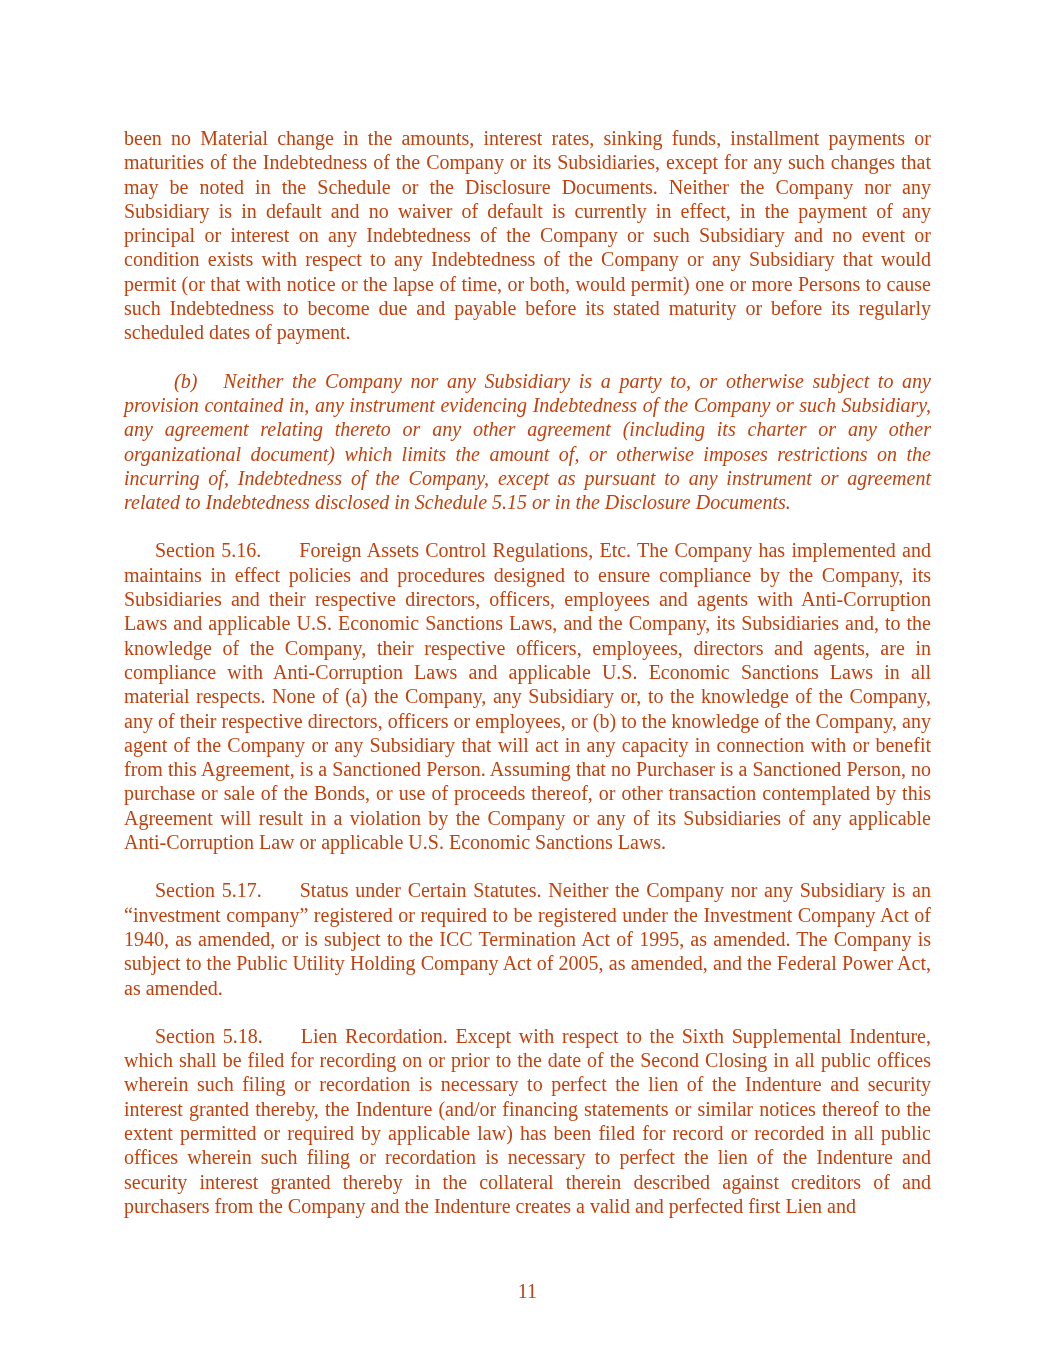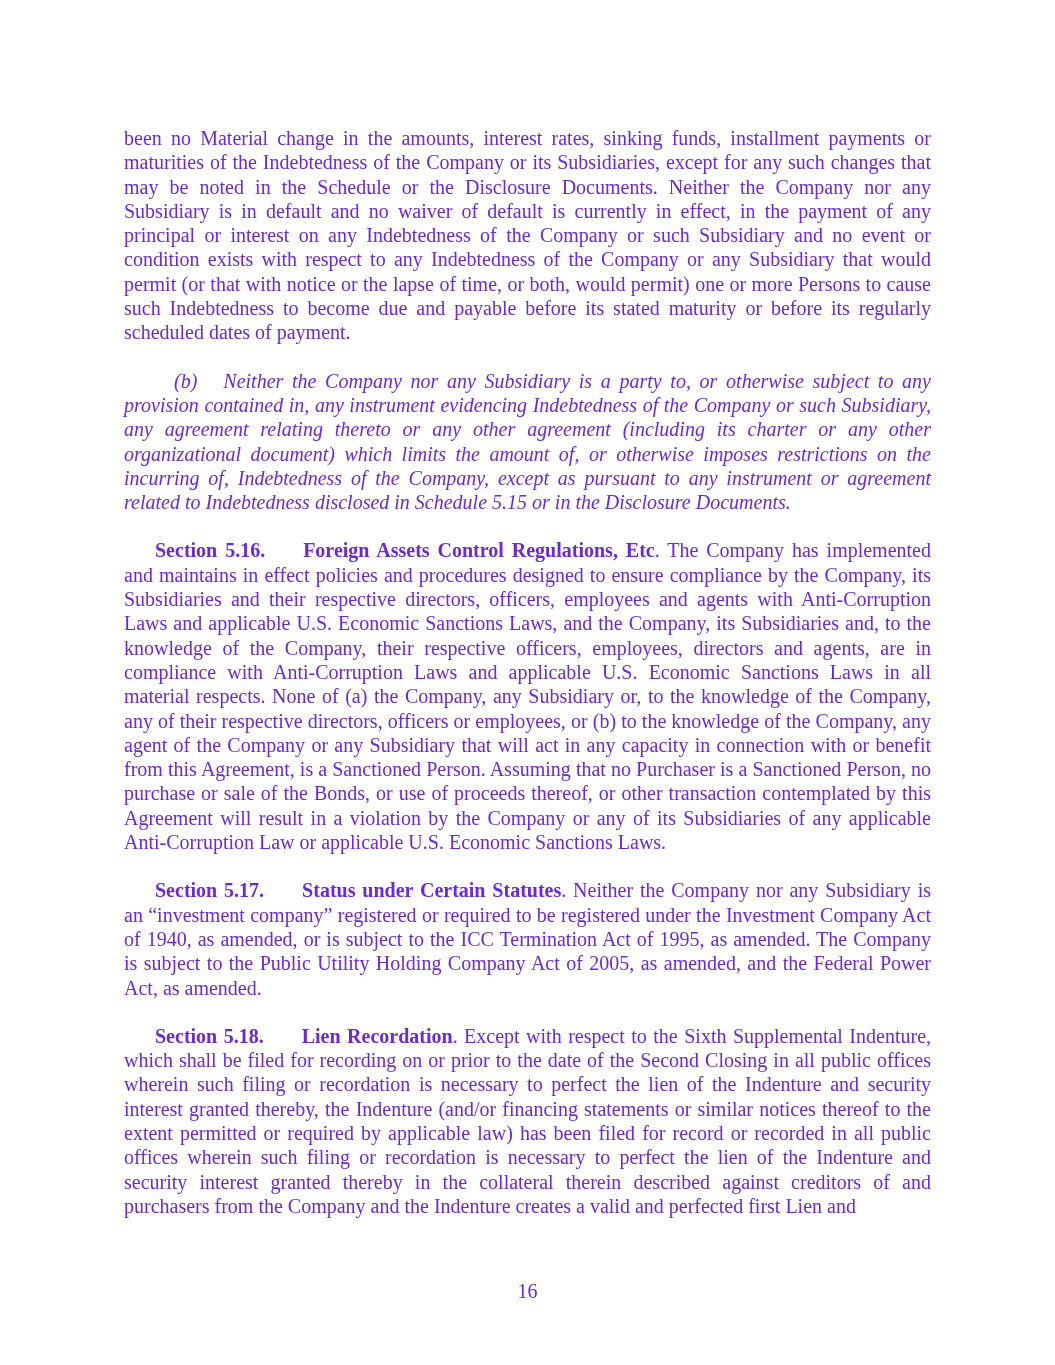--- a/index.html
+++ b/index.html
@@ -6,21 +6,21 @@
     margin: 0;
     padding: 0;
     background: #ffffff;
   }
   .page {
     position: relative;
     width: 1055px;
     height: 1365px;
     background: #ffffff;
     font-family: "Liberation Serif", "DejaVu Serif", serif;
-    color: #6d28d9;
+    color: #c2410c;
     overflow: hidden;
   }
   .content {
     position: absolute;
     top: 126px;
     left: 124px;
     width: 807px;
   }
   p.para {
     margin: 0 0 24px 0;
@@ -37,21 +37,21 @@
   }
   .tab-b {
     display: inline-block;
     width: 26px;
   }
   .tab-sect {
     display: inline-block;
     width: 38px;
   }
   b.head {
-    font-weight: bold;
+    font-weight: normal;
   }
   .footer {
     position: absolute;
     top: 1280px;
     left: 0;
     width: 100%;
     text-align: center;
     font-size: 20px;
   }
 </style>
@@ -66,14 +66,14 @@
     <p class="para para-b"><span>(b)</span><span class="tab-b"></span><span>Neither the Company nor any Subsidiary is a party to, or otherwise subject to any provision contained in, any instrument evidencing Indebtedness of the Company or such Subsidiary, any agreement relating thereto or any other agreement (including its charter or any other organizational document) which limits the amount of, or otherwise imposes restrictions on the incurring of, Indebtedness of the Company, except as pursuant to any instrument or agreement related to Indebtedness disclosed in Schedule 5.15 or in the Disclosure Documents.</span></p>
 
     <p class="para sect"><b class="head">Section 5.16.</b><span class="tab-sect"></span><b class="head">Foreign Assets Control Regulations, Etc</b><span>.  The Company has implemented and maintains in effect policies and procedures designed to ensure compliance by the Company, its Subsidiaries and their respective directors, officers, employees and agents with Anti-Corruption Laws and applicable U.S. Economic Sanctions Laws, and the Company, its Subsidiaries and, to the knowledge of the Company, their respective officers, employees, directors and agents, are in compliance with Anti-Corruption Laws and applicable U.S. Economic Sanctions Laws in all material respects.  None of (a) the Company, any Subsidiary or, to the knowledge of the Company, any of their respective directors, officers or employees, or (b) to the knowledge of the Company, any agent of the Company or any Subsidiary that will act in any capacity in connection with or benefit from this Agreement, is a Sanctioned Person.  Assuming that no Purchaser is a Sanctioned Person, no purchase or sale of the Bonds, or use of proceeds thereof, or other transaction contemplated by this Agreement will result in a violation by the Company or any of its Subsidiaries of any applicable Anti-Corruption Law or applicable U.S. Economic Sanctions Laws.</span></p>
 
     <p class="para sect"><b class="head">Section 5.17.</b><span class="tab-sect"></span><b class="head">Status under Certain Statutes</b><span>.  Neither the Company nor any Subsidiary is an “investment company” registered or required to be registered under the Investment Company Act of 1940, as amended, or is subject to the ICC Termination Act of 1995, as amended.  The Company is subject to the Public Utility Holding Company Act of 2005, as amended, and the Federal Power Act, as amended.</span></p>
 
     <p class="para sect"><b class="head">Section 5.18.</b><span class="tab-sect"></span><b class="head">Lien Recordation</b><span>.  Except with respect to the Sixth Supplemental Indenture, which shall be filed for recording on or prior to the date of the Second Closing in all public offices wherein such filing or recordation is necessary to perfect the lien of the Indenture and security interest granted thereby, the Indenture (and/or financing statements or similar notices thereof to the extent permitted or required by applicable law) has been filed for record or recorded in all public offices wherein such filing or recordation is necessary to perfect the lien of the Indenture and security interest granted thereby in the collateral therein described against creditors of and purchasers from the Company and the Indenture creates a valid and perfected first Lien and</span></p>
 
   </div>
 
-  <div class="footer">16</div>
+  <div class="footer">11</div>
 </div>
 
 </body></html>

